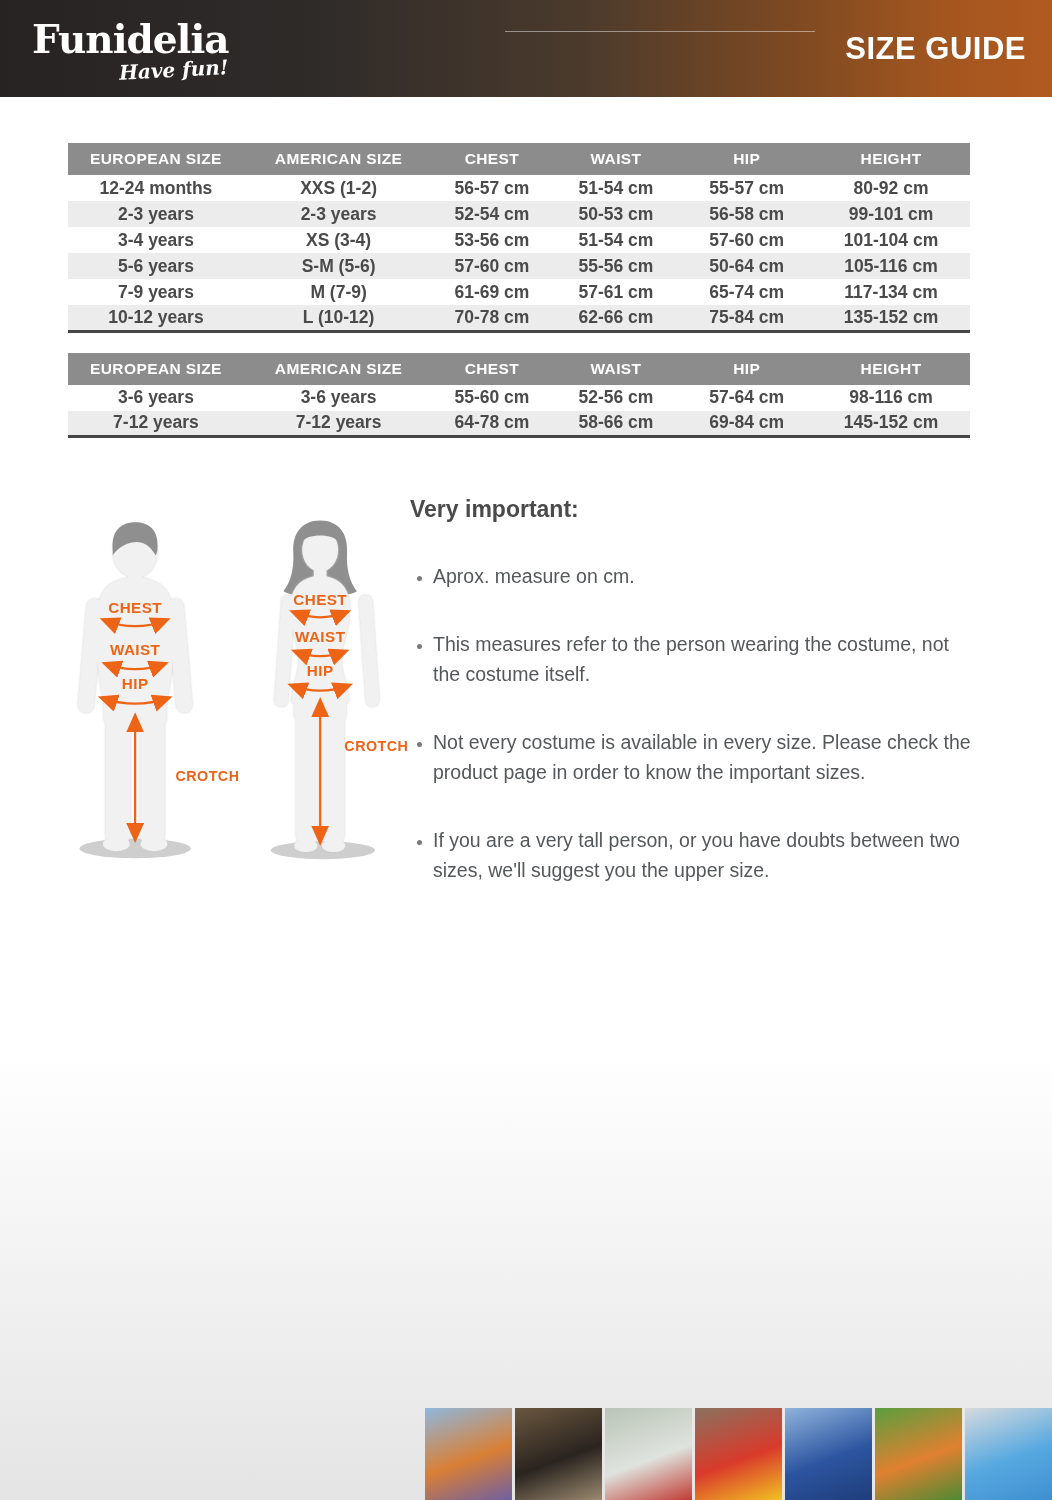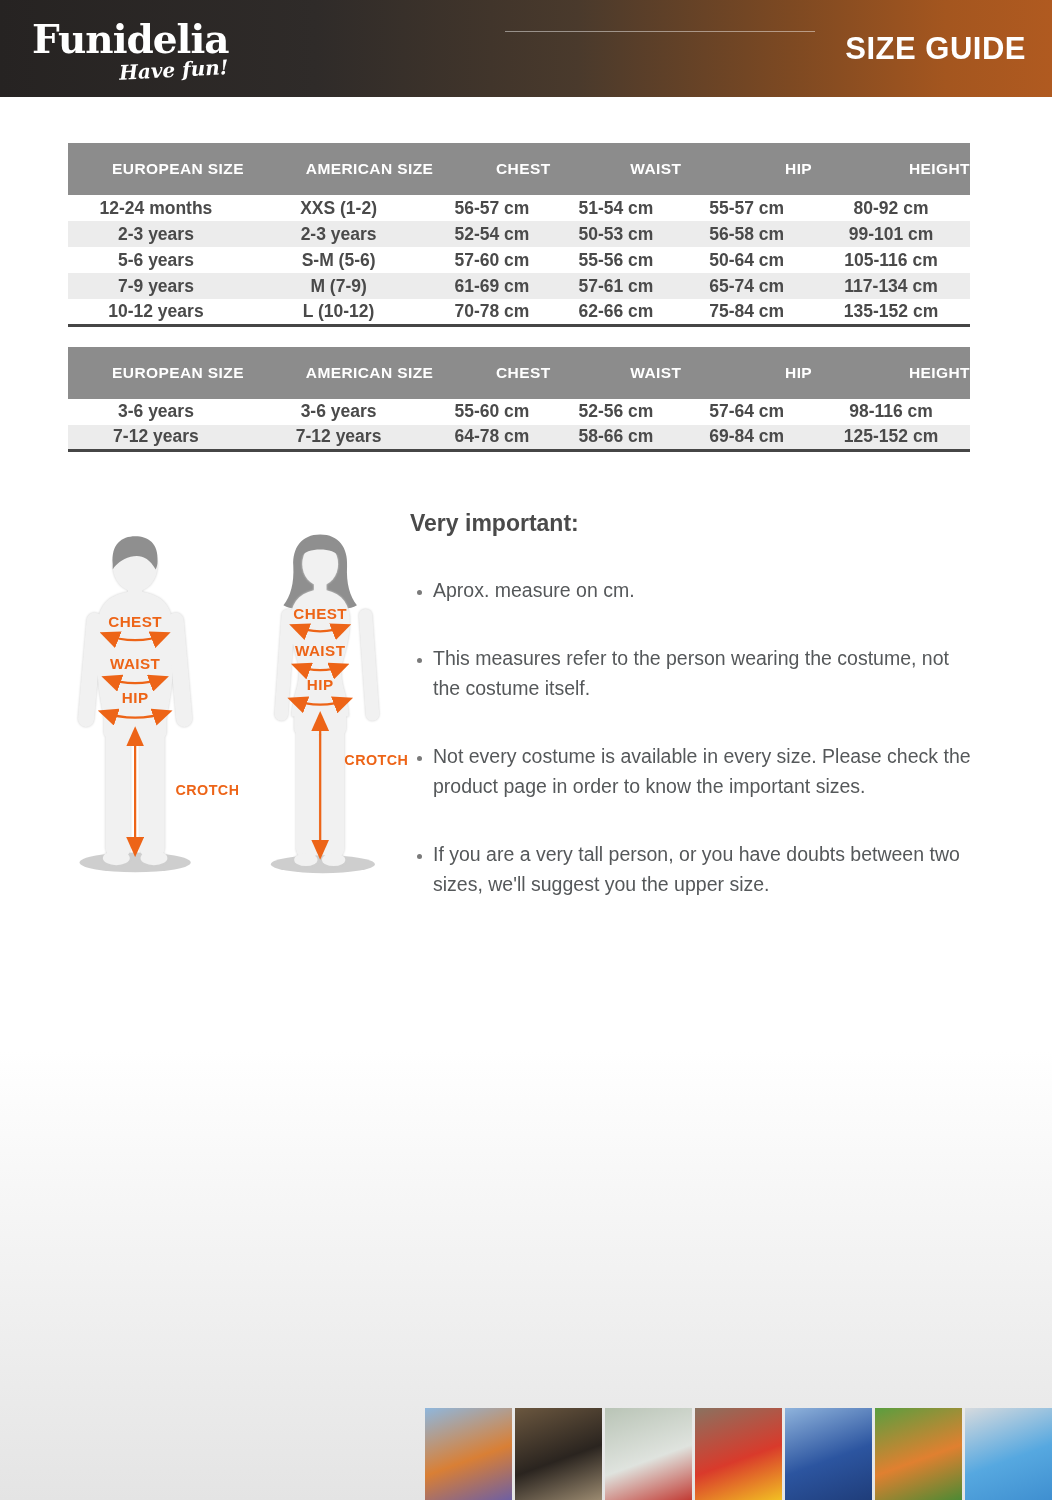--- a/index.html
+++ b/index.html
@@ -37,21 +37,21 @@
   table.size-table {
     width:902px; margin-left:68px;
     border-collapse:collapse;
     border-bottom:3px solid #464646;
   }
   .table-1 { margin-top:46px; }
   .table-2 { margin-top:20px; }
   .size-table th {
     background:#8c8c8c; color:#fff;
     font-size:15.5px; font-weight:bold; letter-spacing:.4px;
-    height:52px; text-align:right;
+    height:32px; text-align:center;
   }
   .size-table td {
     height:26px; text-align:center;
     color:#4a4a4a; font-weight:bold; font-size:17.5px;
     background:#fff;
   }
   .size-table tbody tr:nth-child(even) td { background:#ececec; }
 
   
   .content-row { display:flex; margin:58px 68px 0 50px; }
@@ -122,20 +122,28 @@
         </tr>
         <tr>
           <td>2-3 years</td>
           <td>2-3 years</td>
           <td>52-54 cm</td>
           <td>50-53 cm</td>
           <td>56-58 cm</td>
           <td>99-101 cm</td>
         </tr>
         <tr>
+          <td>3-4 years</td>
+          <td>XS (3-4)</td>
+          <td>53-56 cm</td>
+          <td>51-54 cm</td>
+          <td>57-60 cm</td>
+          <td>101-104 cm</td>
+        </tr>
+        <tr>
           <td>5-6 years</td>
           <td>S-M (5-6)</td>
           <td>57-60 cm</td>
           <td>55-56 cm</td>
           <td>50-64 cm</td>
           <td>105-116 cm</td>
         </tr>
         <tr>
           <td>7-9 years</td>
           <td>M (7-9)</td>
@@ -182,21 +190,21 @@
           <td>52-56 cm</td>
           <td>57-64 cm</td>
           <td>98-116 cm</td>
         </tr>
         <tr>
           <td>7-12 years</td>
           <td>7-12 years</td>
           <td>64-78 cm</td>
           <td>58-66 cm</td>
           <td>69-84 cm</td>
-          <td>125-152 cm</td>
+          <td>145-152 cm</td>
         </tr>
       </tbody>
   </table>
 
   <div class="content-row">
 
     <div class="figures">
 
       <svg width="210" height="385" viewBox="0 0 210 385">
         <defs>

